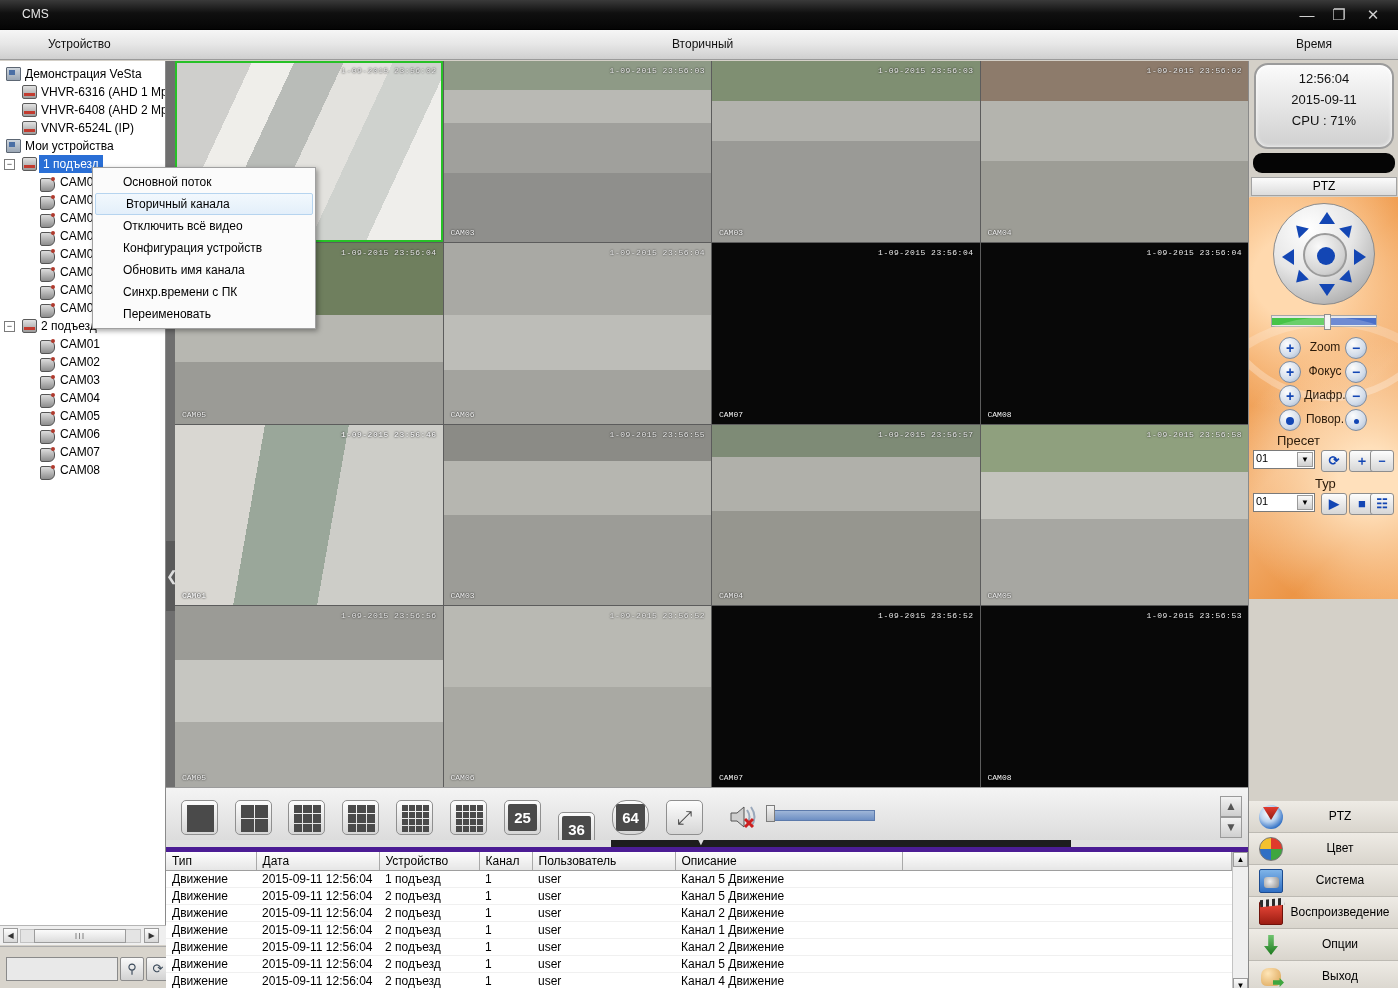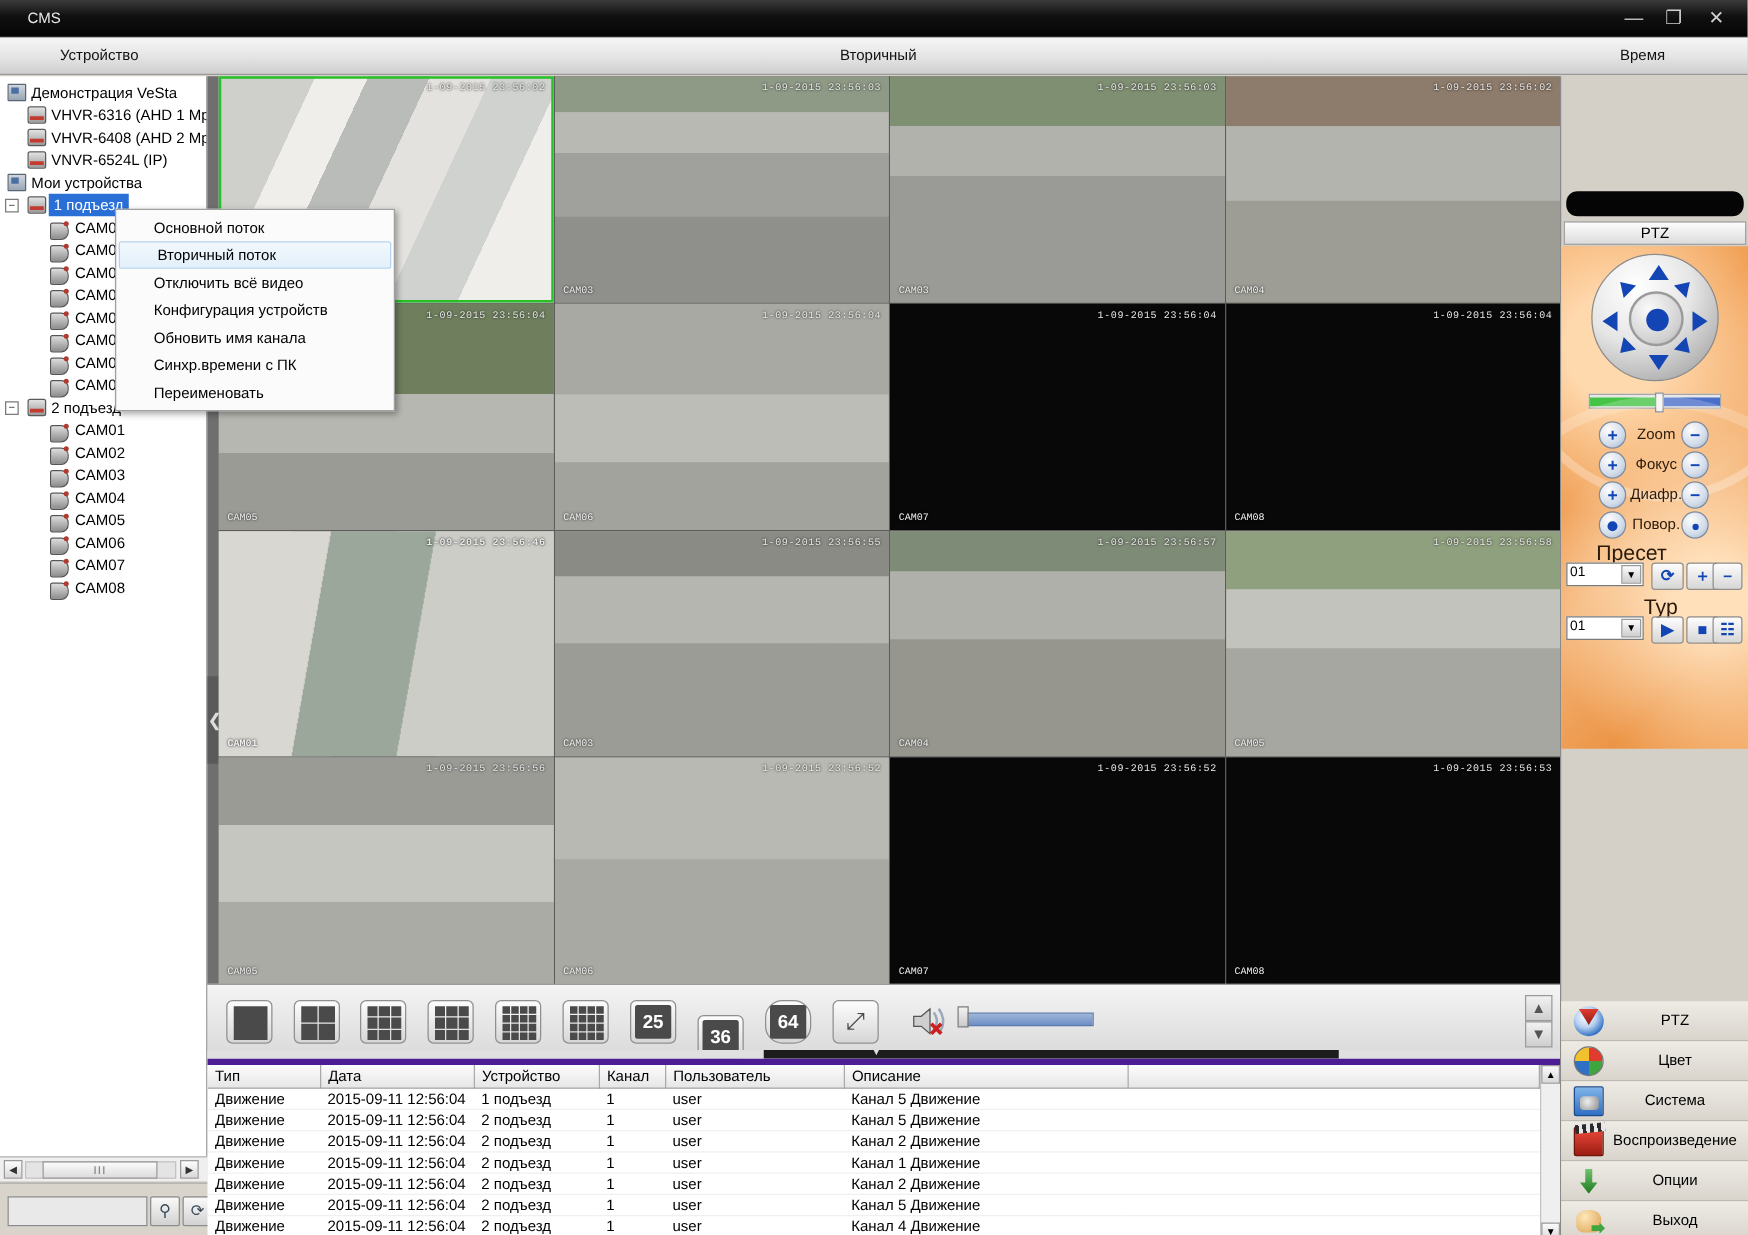--- a/index.html
+++ b/index.html
@@ -361,21 +361,21 @@
     text-align:center; line-height:20px; font-size:14px; color:#1346b4; font-weight:bold;
   }
   .rnd.l{ left:30px; } .rnd.r{ left:96px; }
   .rnd .dot{ display:inline-block; width:8px; height:8px; border-radius:50%; background:#1346b4; vertical-align:middle;}
   .rnd .dotsm{ display:inline-block; width:5px; height:5px; border-radius:50%; background:#1346b4; vertical-align:middle;}
   .ptzrow .cap{
     position:absolute; left:55px; top:3px; width:42px; text-align:center;
     font-size:12px; color:#2a1a0a;
   }
 
-  .sec-title{ position:absolute; font-size:17px; color:#2a1a0a; }
+  .sec-title{ position:absolute; font-size:13px; color:#2a1a0a; }
   .selbox{
     position:absolute; width:62px; height:19px;
     background:#fff; border:1px solid #7a7a7a; font-size:11px;
     padding:1px 2px; cursor:pointer;
   }
   .selbox .arrowbox{
     position:absolute; right:1px; top:1px; width:16px; height:15px;
     background:linear-gradient(180deg,#fbfbfb,#cfcfcf); border:1px solid #9a9a9a;
     text-align:center; line-height:13px; font-size:8px;
   }
@@ -842,20 +842,25 @@
       </tbody>
   </table>
   <div id="log-vsb">
     <div class="vsb-arrow up">▲</div>
     <div class="vsb-arrow dn">▼</div>
   </div>
 </div>
 
 <div id="rightpanel">
 
+  <div id="clockbox">
+    <div>12:56:04</div>
+    <div>2015-09-11</div>
+    <div>CPU : 71%</div>
+  </div>
 
   <div id="blackbar"></div>
 
   <div id="ptz-title">PTZ</div>
 
   <div id="ptzbody">
     <div id="joystick">
       <span class="arw up"></span>
       <span class="arw dn"></span>
       <span class="arw lf"></span>
@@ -938,19 +943,19 @@
       </div>
       <div class="rmi">
         <span class="ricon ic-exit"></span>
         <span class="rlbl">Выход</span>
       </div>
     </div>
 </div>
 
 <div id="ctxmenu">
     <div class="mi">Основной поток</div>
-    <div class="mi hl">Вторичный поток</div>
+    <div class="mi hl">Вторичный канала</div>
     <div class="mi">Отключить всё видео</div>
     <div class="mi">Конфигурация устройств</div>
     <div class="mi">Обновить имя канала</div>
     <div class="mi">Синхр.времени с ПК</div>
     <div class="mi">Переименовать</div>
   </div>
 
 </body></html>

